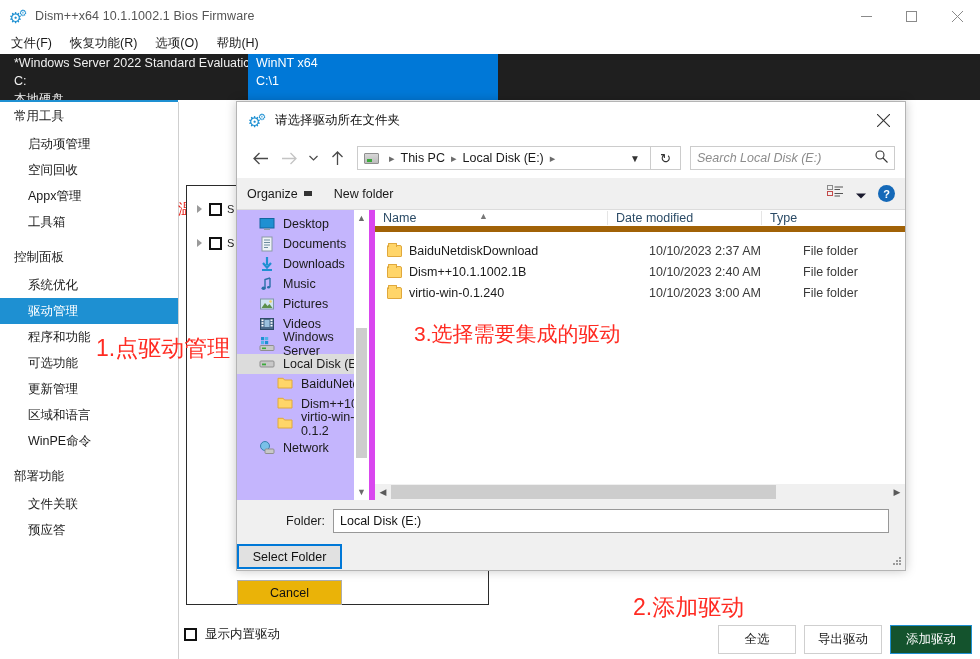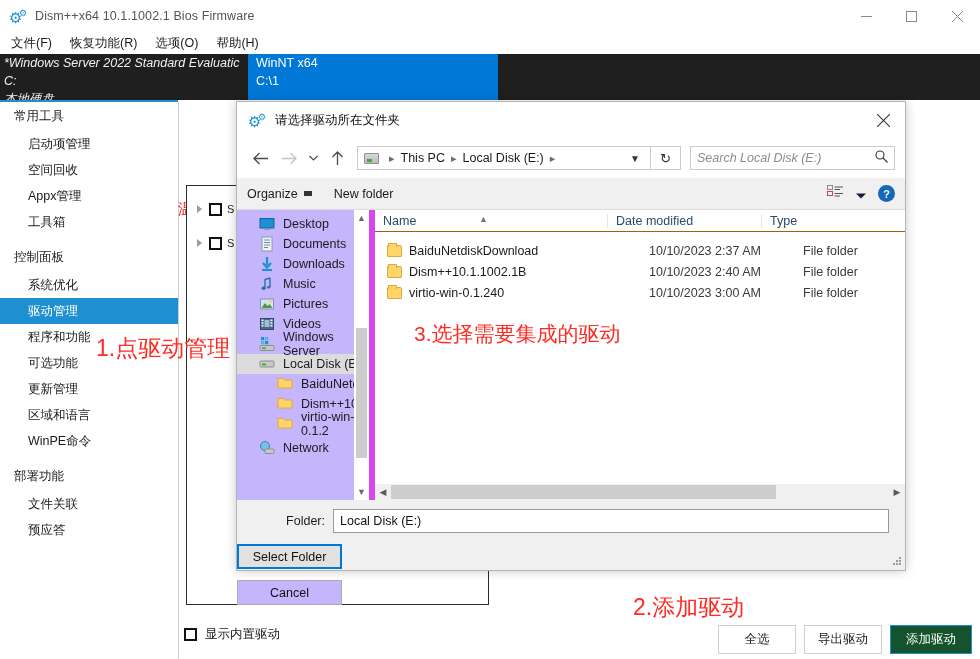--- a/index.html
+++ b/index.html
@@ -28,21 +28,21 @@
 
   .menubar { position: absolute; left: 0; top: 32px; width: 980px; height: 22px; display: flex; align-items: center; background:#fff;}
   .menuitem { font-size: 12.5px; color: #1a1a1a; padding: 0 8px; margin-left: 2px; }
   .menuitem:first-child { margin-left: 3px; }
 
   
   .infostrip { position:absolute; left:0; top:54px; width:980px; height:46px; background:#1f1f1f; }
   .infostrip .selcard {
     position:absolute; left:248px; top:0; width:250px; height:46px; background:#0078d7;
   }
-  .strip-lines { position:absolute; left:0; top:0; width:248px; color:#f0f0f0; font-size:12.5px; padding-left:4px;font-style:italic;}
+  .strip-lines { position:absolute; left:0; top:0; width:248px; color:#f0f0f0; font-size:12.5px; padding-left:14px;}
   .strip-lines div { line-height:18px; white-space:nowrap; overflow:hidden; }
   .selcard div { color:#fff; font-size:12.5px; line-height:18px; padding-left:8px; white-space:nowrap; }
   .blue-rule { position:absolute; left:0; top:100px; width:178px; height:2px; background:#1e90d2; }
 
   
   .sidebar { position:absolute; left:0; top:102px; width:178px; height:557px; background:#fff; }
   .side-group { font-size:12.5px; color:#1a1a1a; padding:6px 0 6px 14px; }
   .side-item { font-size:12.5px; color:#1a1a1a; padding:5px 0 5px 28px; line-height:16px; }
   .side-item.active { background:#1e90d2; color:#fff; }
   .sidebar-sep { height:8px; }
@@ -120,21 +120,21 @@
   .navpane { width:158px; height:290px; background:#c4b5fd; position:relative; border-right:6px solid #d946ef; overflow:hidden;}
   .np-row { display:flex; align-items:center; height:20px; padding-left:22px; font-size:12.5px; color:#1a1a1a; }
   .np-row.indent { padding-left:40px; }
   .np-row.sel { background:#dcdcdc; }
   .np-ico { width:16px; height:16px; margin-right:8px; flex:0 0 auto; position:relative;}
   .np-scroll { position:absolute; right:0; top:0; width:15px; height:290px; background:#fff; }
   .np-arrow { width:15px;height:16px;display:flex;align-items:center;justify-content:center;color:#6a6a6a;font-size:9px;}
   .np-thumb { position:absolute; left:2px; top:118px; width:11px; height:130px; background:#cdcdcd;}
 
   .listpane { flex:1 1 auto; position:relative; background:#fff; }
-  .lp-head { height:22px; display:flex; align-items:center; border-bottom:1px solid #a16207; position:relative;}
+  .lp-head { height:22px; display:flex; align-items:center; border-bottom:6px solid #a16207; position:relative;}
   .lp-head .col { font-size:12.5px; color:#2b4b66; padding-left:8px; position:relative;}
   .lp-head .col + .col { border-left:1px solid #e5e5e5; }
   .sortcaret { position:absolute; left:104px; top:0px; color:#777; font-size:9px;}
   .lp-row { height:21px; display:flex; align-items:center; font-size:12.5px; color:#1a1a1a;}
   .folder-ico {
     width:15px;height:12px;background:#ffd569;border:1px solid #e0a83c;border-radius:1px 2px 1px 1px;
     margin:0 7px 0 12px; flex:0 0 auto; position:relative;
   }
   .folder-ico::before{content:"";position:absolute;left:0;top:-3px;width:7px;height:3px;background:#ffd569;border:1px solid #e0a83c;border-bottom:none;border-radius:1px 1px 0 0;}
   .cell-name { width:232px; white-space:nowrap; overflow:hidden;}
@@ -144,21 +144,21 @@
   .hscroll { position:absolute; left:0; bottom:0; width:100%; height:16px; background:#f0f0f0; display:flex; align-items:center;}
   .hs-arrow { width:16px; height:16px; display:flex;align-items:center;justify-content:center;color:#5a5a5a;font-size:9px;}
   .hs-track { flex:1 1 auto; height:16px; position:relative;}
   .hs-thumb { position:absolute; left:0; top:1px; width:385px; height:14px; background:#cdcdcd;}
 
   .dlg-footer { position:absolute; left:0; top:398px; width:668px; height:70px; background:#f0f0f0;}
   .folder-line { display:flex; align-items:center; padding:9px 16px 0 0; }
   .folder-label { width:96px; text-align:right; font-size:12.5px; color:#1a1a1a; padding-right:8px;}
   .folder-input { flex:1 1 auto; height:24px; border:1px solid #989898; background:#fff; font-size:12.5px; color:#111; padding:0 6px; display:flex; align-items:center;}
   .dlg-buttons { display:flex; justify-content:flex-end; gap:11px; padding:11px 16px 0 0;flex-direction:column;}
-  .dbtn { width:105px; height:25px; border:1px solid #adadad; background:#c4b5fd; font-size:12.5px; color:#111; display:flex;align-items:center;justify-content:center;}
+  .dbtn { width:105px; height:25px; border:1px solid #adadad; background:#eab308; font-size:12.5px; color:#111; display:flex;align-items:center;justify-content:center;}
   .dbtn.def { border:2px solid #0078d7; background:#e1e1e1;}
   .grip { position:absolute; right:3px; bottom:3px; width:10px; height:10px;}
   .grip i { position:absolute; width:2px; height:2px; background:#9a9a9a; }
 </style>
 </head>
 <body>
 
 <div id="root">
 
   <div class="titlebar">

